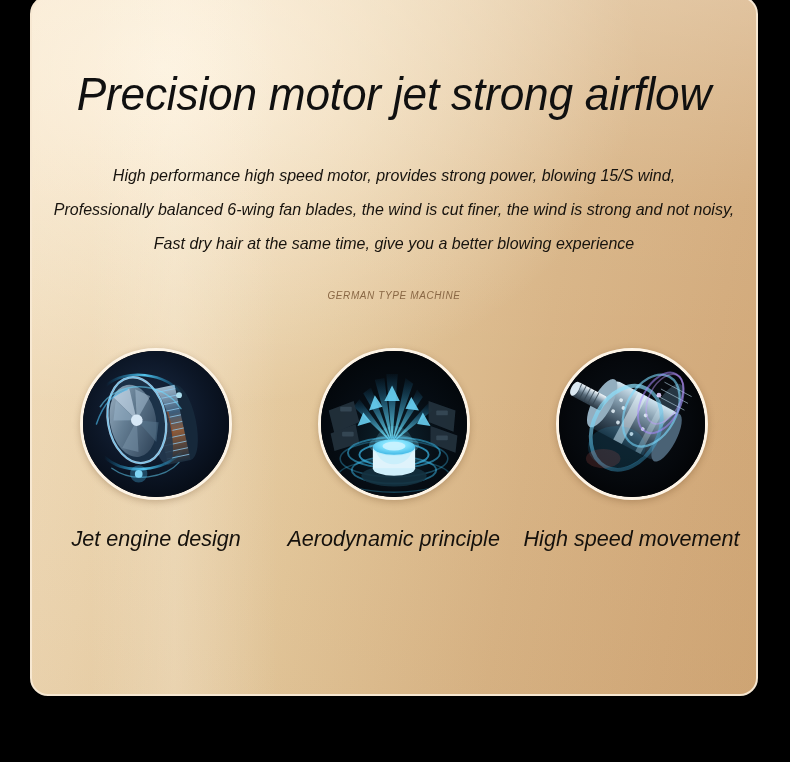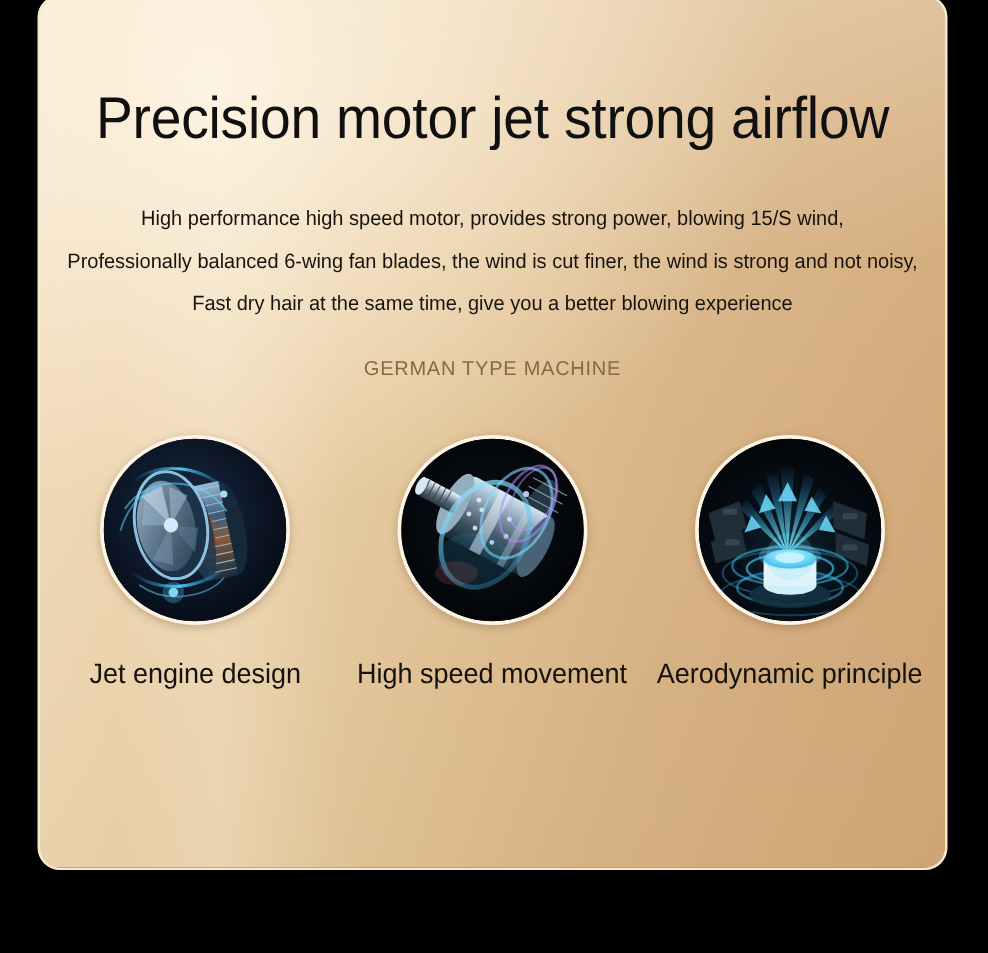--- a/index.html
+++ b/index.html
@@ -12,20 +12,21 @@
     height: 762px;
     overflow: hidden;
     font-family: "Liberation Sans", "DejaVu Sans", sans-serif;
   }
 
   #stage {
     position: relative;
     width: 651px;
     height: 762px;
     background: #000000;
+    font-style: italic;
   }
 
   
   #promo-card {
     position: absolute;
     left: 30px;
     top: -4px;
     width: 728px;
     height: 700px;
     border: 2px solid #f7e8d2;
@@ -104,21 +105,21 @@
   #description .desc-line { display: block; white-space: nowrap; }
 
   
   #subheading {
     position: absolute;
     left: 0;
     top: 288px;
     width: 100%;
     text-align: center;
     color: #8a6845;
-    font-size: 16px;
+    font-size: 10px;
     line-height: 20px;
     letter-spacing: 0.6px;
     font-family: "Liberation Sans Narrow", "Liberation Sans", "DejaVu Sans", sans-serif;
   }
   #subheading .sub-line { display: block; }
 
   
   #features {
     position: absolute;
     left: 0;
@@ -256,20 +257,95 @@
               <circle cx="100" cy="46" r="3" fill="#bdf0ff" opacity="0.9"></circle>
             </svg>
           </div>
           <div class="feature-label">Jet engine design</div>
         </div>
 
         <div class="feature">
           <div class="feature-circle">
             <svg viewBox="0 0 152 152" xmlns="http://www.w3.org/2000/svg">
               <defs>
+                <radialGradient id="f2bg" cx="50%" cy="62%" r="75%">
+                  <stop offset="0%" stop-color="#0d2430"></stop>
+                  <stop offset="45%" stop-color="#060d14"></stop>
+                  <stop offset="100%" stop-color="#010305"></stop>
+                </radialGradient>
+                <linearGradient id="f2beam" x1="0%" y1="100%" x2="0%" y2="0%">
+                  <stop offset="0%" stop-color="#7ef0ff" stop-opacity="0.95"></stop>
+                  <stop offset="100%" stop-color="#1d8fd0" stop-opacity="0.05"></stop>
+                </linearGradient>
+                <radialGradient id="f2core" cx="50%" cy="35%" r="65%">
+                  <stop offset="0%" stop-color="#ffffff"></stop>
+                  <stop offset="40%" stop-color="#8fe8ff"></stop>
+                  <stop offset="100%" stop-color="#1f9fd6"></stop>
+                </radialGradient>
+              </defs>
+              <rect width="152" height="152" fill="url(#f2bg)"></rect>
+
+              <g fill="url(#f2beam)">
+                <polygon points="74,96 68,24 80,24"></polygon>
+                <polygon points="74,96 56,30 66,28"></polygon>
+                <polygon points="74,96 88,28 96,34"></polygon>
+                <polygon points="74,96 44,44 52,38"></polygon>
+                <polygon points="74,96 100,40 106,48"></polygon>
+                <polygon points="74,96 34,58 40,50"></polygon>
+                <polygon points="74,96 112,54 116,62"></polygon>
+              </g>
+
+              <g fill="#6fdcff" opacity="0.85">
+                <polygon points="74,36 66,52 82,52"></polygon>
+                <polygon points="56,46 50,62 64,58"></polygon>
+                <polygon points="94,48 88,60 102,62"></polygon>
+                <polygon points="44,64 38,78 52,74"></polygon>
+                <polygon points="106,64 100,76 114,78"></polygon>
+              </g>
+
+              <g fill="#22313c" opacity="0.95">
+                <polygon points="8,62 34,52 40,74 14,86"></polygon>
+                <polygon points="10,86 36,76 40,96 14,104"></polygon>
+                <polygon points="112,52 140,62 138,84 112,74"></polygon>
+                <polygon points="114,78 142,88 140,106 114,96"></polygon>
+              </g>
+              <g fill="#3a4d5b" opacity="0.8">
+                <rect x="20" y="58" width="12" height="5" rx="1"></rect>
+                <rect x="22" y="84" width="12" height="5" rx="1"></rect>
+                <rect x="120" y="62" width="12" height="5" rx="1"></rect>
+                <rect x="120" y="88" width="12" height="5" rx="1"></rect>
+              </g>
+
+              <g fill="none" stroke="#3bb8e8">
+                <ellipse cx="76" cy="106" rx="48" ry="16" stroke-width="2" opacity="0.55"></ellipse>
+                <ellipse cx="76" cy="108" rx="36" ry="12" stroke-width="2" opacity="0.7"></ellipse>
+                <ellipse cx="76" cy="112" rx="56" ry="19" stroke-width="1.6" opacity="0.35"></ellipse>
+                <ellipse cx="76" cy="124" rx="44" ry="14" stroke-width="2" opacity="0.5"></ellipse>
+                <ellipse cx="76" cy="130" rx="58" ry="17" stroke-width="1.5" opacity="0.3"></ellipse>
+              </g>
+
+              <ellipse cx="76" cy="130" rx="34" ry="11" fill="#14313f" opacity="0.9"></ellipse>
+
+              <g>
+                <ellipse cx="76" cy="122" rx="22" ry="8" fill="#cfeffb"></ellipse>
+                <rect x="54" y="100" width="44" height="22" fill="#dff3fb"></rect>
+                <ellipse cx="76" cy="100" rx="22" ry="8" fill="url(#f2core)"></ellipse>
+                <ellipse cx="76" cy="99" rx="12" ry="4.5" fill="#ffffff" opacity="0.95"></ellipse>
+                <ellipse cx="76" cy="98" rx="26" ry="11" fill="#7fe4ff" opacity="0.28"></ellipse>
+              </g>
+              <circle cx="76" cy="98" r="20" fill="#6fdcff" opacity="0.18"></circle>
+            </svg>
+          </div>
+          <div class="feature-label">Aerodynamic principle</div>
+        </div>
+
+        <div class="feature">
+          <div class="feature-circle">
+            <svg viewBox="0 0 152 152" xmlns="http://www.w3.org/2000/svg">
+              <defs>
                 <radialGradient id="f3bg" cx="48%" cy="48%" r="70%">
                   <stop offset="0%" stop-color="#0b1118"></stop>
                   <stop offset="60%" stop-color="#05080c"></stop>
                   <stop offset="100%" stop-color="#000000"></stop>
                 </radialGradient>
                 <linearGradient id="f3metal" x1="0%" y1="0%" x2="0%" y2="100%">
                   <stop offset="0%" stop-color="#f0f6fa"></stop>
                   <stop offset="30%" stop-color="#9fb2c0"></stop>
                   <stop offset="55%" stop-color="#5a6d7c"></stop>
                   <stop offset="100%" stop-color="#2a3743"></stop>
@@ -338,92 +414,17 @@
               </g>
 
               <ellipse cx="60" cy="100" rx="30" ry="22" fill="#2aa0d6" opacity="0.16"></ellipse>
               <ellipse cx="46" cy="112" rx="18" ry="10" fill="#d4605a" opacity="0.18"></ellipse>
               <circle cx="104" cy="46" r="2.5" fill="#e4d2ff" opacity="0.9"></circle>
             </svg>
           </div>
           <div class="feature-label">High speed movement</div>
         </div>
 
-        <div class="feature">
-          <div class="feature-circle">
-            <svg viewBox="0 0 152 152" xmlns="http://www.w3.org/2000/svg">
-              <defs>
-                <radialGradient id="f2bg" cx="50%" cy="62%" r="75%">
-                  <stop offset="0%" stop-color="#0d2430"></stop>
-                  <stop offset="45%" stop-color="#060d14"></stop>
-                  <stop offset="100%" stop-color="#010305"></stop>
-                </radialGradient>
-                <linearGradient id="f2beam" x1="0%" y1="100%" x2="0%" y2="0%">
-                  <stop offset="0%" stop-color="#7ef0ff" stop-opacity="0.95"></stop>
-                  <stop offset="100%" stop-color="#1d8fd0" stop-opacity="0.05"></stop>
-                </linearGradient>
-                <radialGradient id="f2core" cx="50%" cy="35%" r="65%">
-                  <stop offset="0%" stop-color="#ffffff"></stop>
-                  <stop offset="40%" stop-color="#8fe8ff"></stop>
-                  <stop offset="100%" stop-color="#1f9fd6"></stop>
-                </radialGradient>
-              </defs>
-              <rect width="152" height="152" fill="url(#f2bg)"></rect>
-
-              <g fill="url(#f2beam)">
-                <polygon points="74,96 68,24 80,24"></polygon>
-                <polygon points="74,96 56,30 66,28"></polygon>
-                <polygon points="74,96 88,28 96,34"></polygon>
-                <polygon points="74,96 44,44 52,38"></polygon>
-                <polygon points="74,96 100,40 106,48"></polygon>
-                <polygon points="74,96 34,58 40,50"></polygon>
-                <polygon points="74,96 112,54 116,62"></polygon>
-              </g>
-
-              <g fill="#6fdcff" opacity="0.85">
-                <polygon points="74,36 66,52 82,52"></polygon>
-                <polygon points="56,46 50,62 64,58"></polygon>
-                <polygon points="94,48 88,60 102,62"></polygon>
-                <polygon points="44,64 38,78 52,74"></polygon>
-                <polygon points="106,64 100,76 114,78"></polygon>
-              </g>
-
-              <g fill="#22313c" opacity="0.95">
-                <polygon points="8,62 34,52 40,74 14,86"></polygon>
-                <polygon points="10,86 36,76 40,96 14,104"></polygon>
-                <polygon points="112,52 140,62 138,84 112,74"></polygon>
-                <polygon points="114,78 142,88 140,106 114,96"></polygon>
-              </g>
-              <g fill="#3a4d5b" opacity="0.8">
-                <rect x="20" y="58" width="12" height="5" rx="1"></rect>
-                <rect x="22" y="84" width="12" height="5" rx="1"></rect>
-                <rect x="120" y="62" width="12" height="5" rx="1"></rect>
-                <rect x="120" y="88" width="12" height="5" rx="1"></rect>
-              </g>
-
-              <g fill="none" stroke="#3bb8e8">
-                <ellipse cx="76" cy="106" rx="48" ry="16" stroke-width="2" opacity="0.55"></ellipse>
-                <ellipse cx="76" cy="108" rx="36" ry="12" stroke-width="2" opacity="0.7"></ellipse>
-                <ellipse cx="76" cy="112" rx="56" ry="19" stroke-width="1.6" opacity="0.35"></ellipse>
-                <ellipse cx="76" cy="124" rx="44" ry="14" stroke-width="2" opacity="0.5"></ellipse>
-                <ellipse cx="76" cy="130" rx="58" ry="17" stroke-width="1.5" opacity="0.3"></ellipse>
-              </g>
-
-              <ellipse cx="76" cy="130" rx="34" ry="11" fill="#14313f" opacity="0.9"></ellipse>
-
-              <g>
-                <ellipse cx="76" cy="122" rx="22" ry="8" fill="#cfeffb"></ellipse>
-                <rect x="54" y="100" width="44" height="22" fill="#dff3fb"></rect>
-                <ellipse cx="76" cy="100" rx="22" ry="8" fill="url(#f2core)"></ellipse>
-                <ellipse cx="76" cy="99" rx="12" ry="4.5" fill="#ffffff" opacity="0.95"></ellipse>
-                <ellipse cx="76" cy="98" rx="26" ry="11" fill="#7fe4ff" opacity="0.28"></ellipse>
-              </g>
-              <circle cx="76" cy="98" r="20" fill="#6fdcff" opacity="0.18"></circle>
-            </svg>
-          </div>
-          <div class="feature-label">Aerodynamic principle</div>
-        </div>
-
       </div>
     </div>
   </div>
 
 </div>
 
 </body></html>

